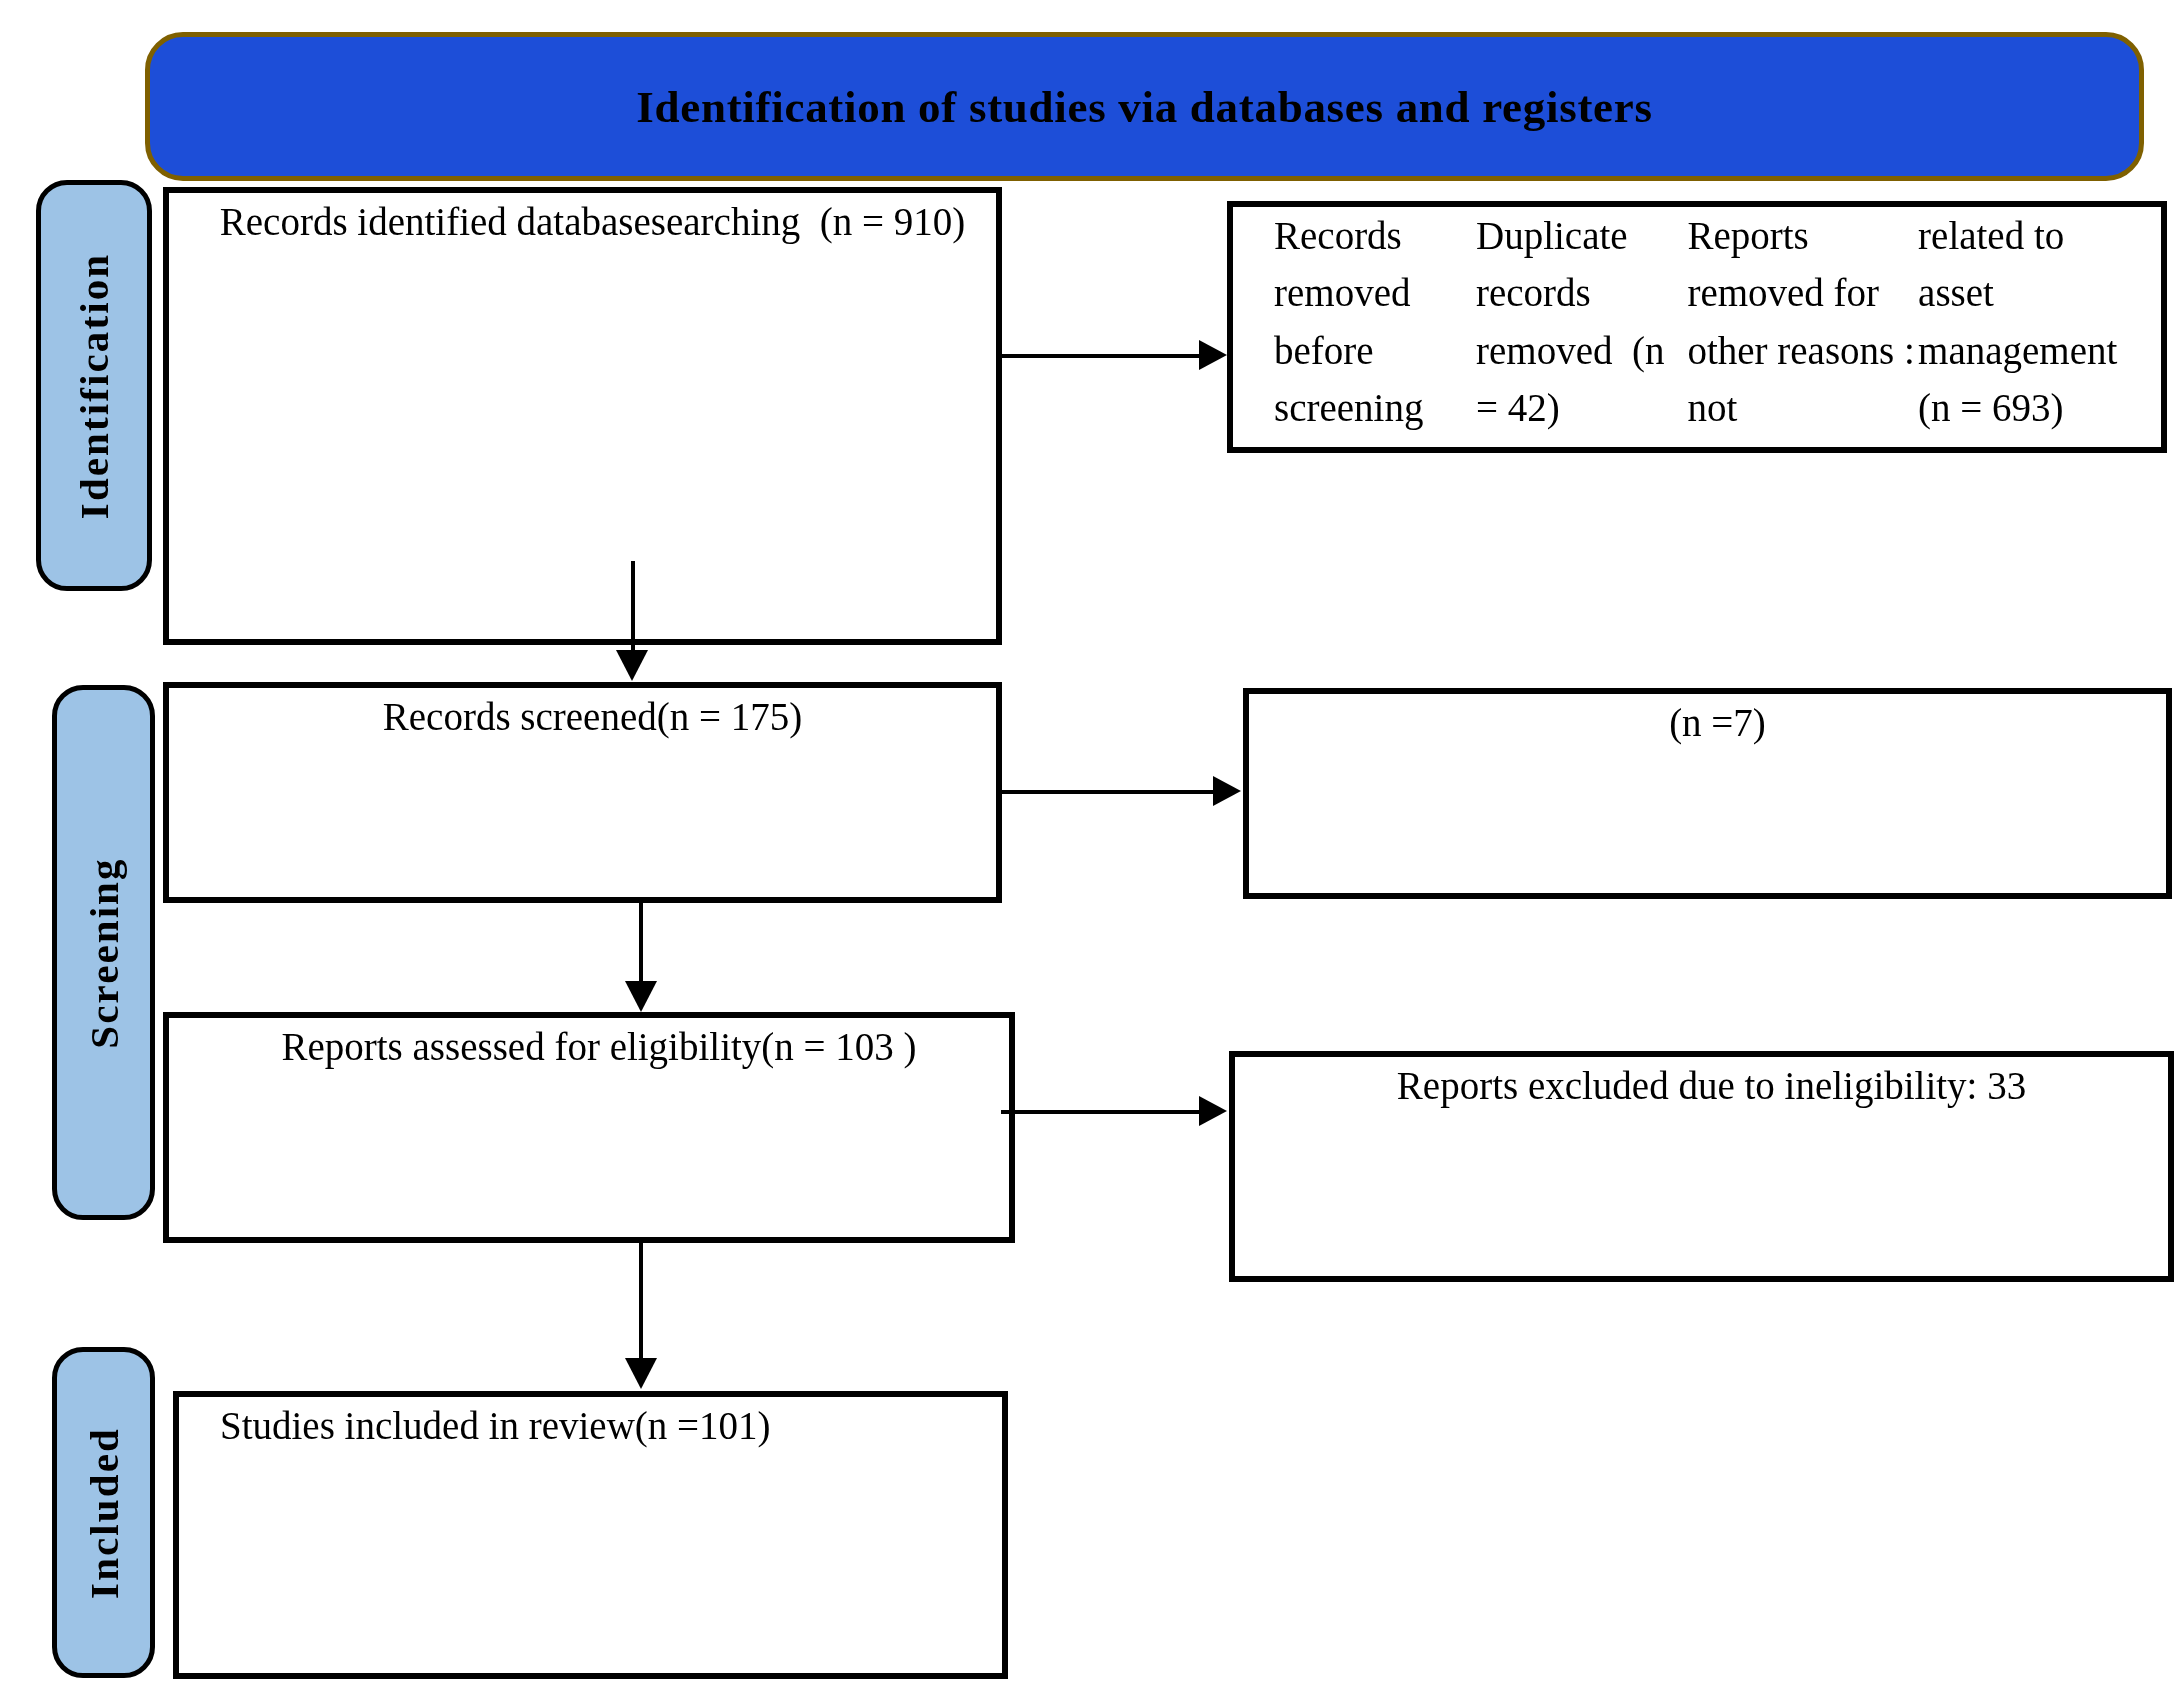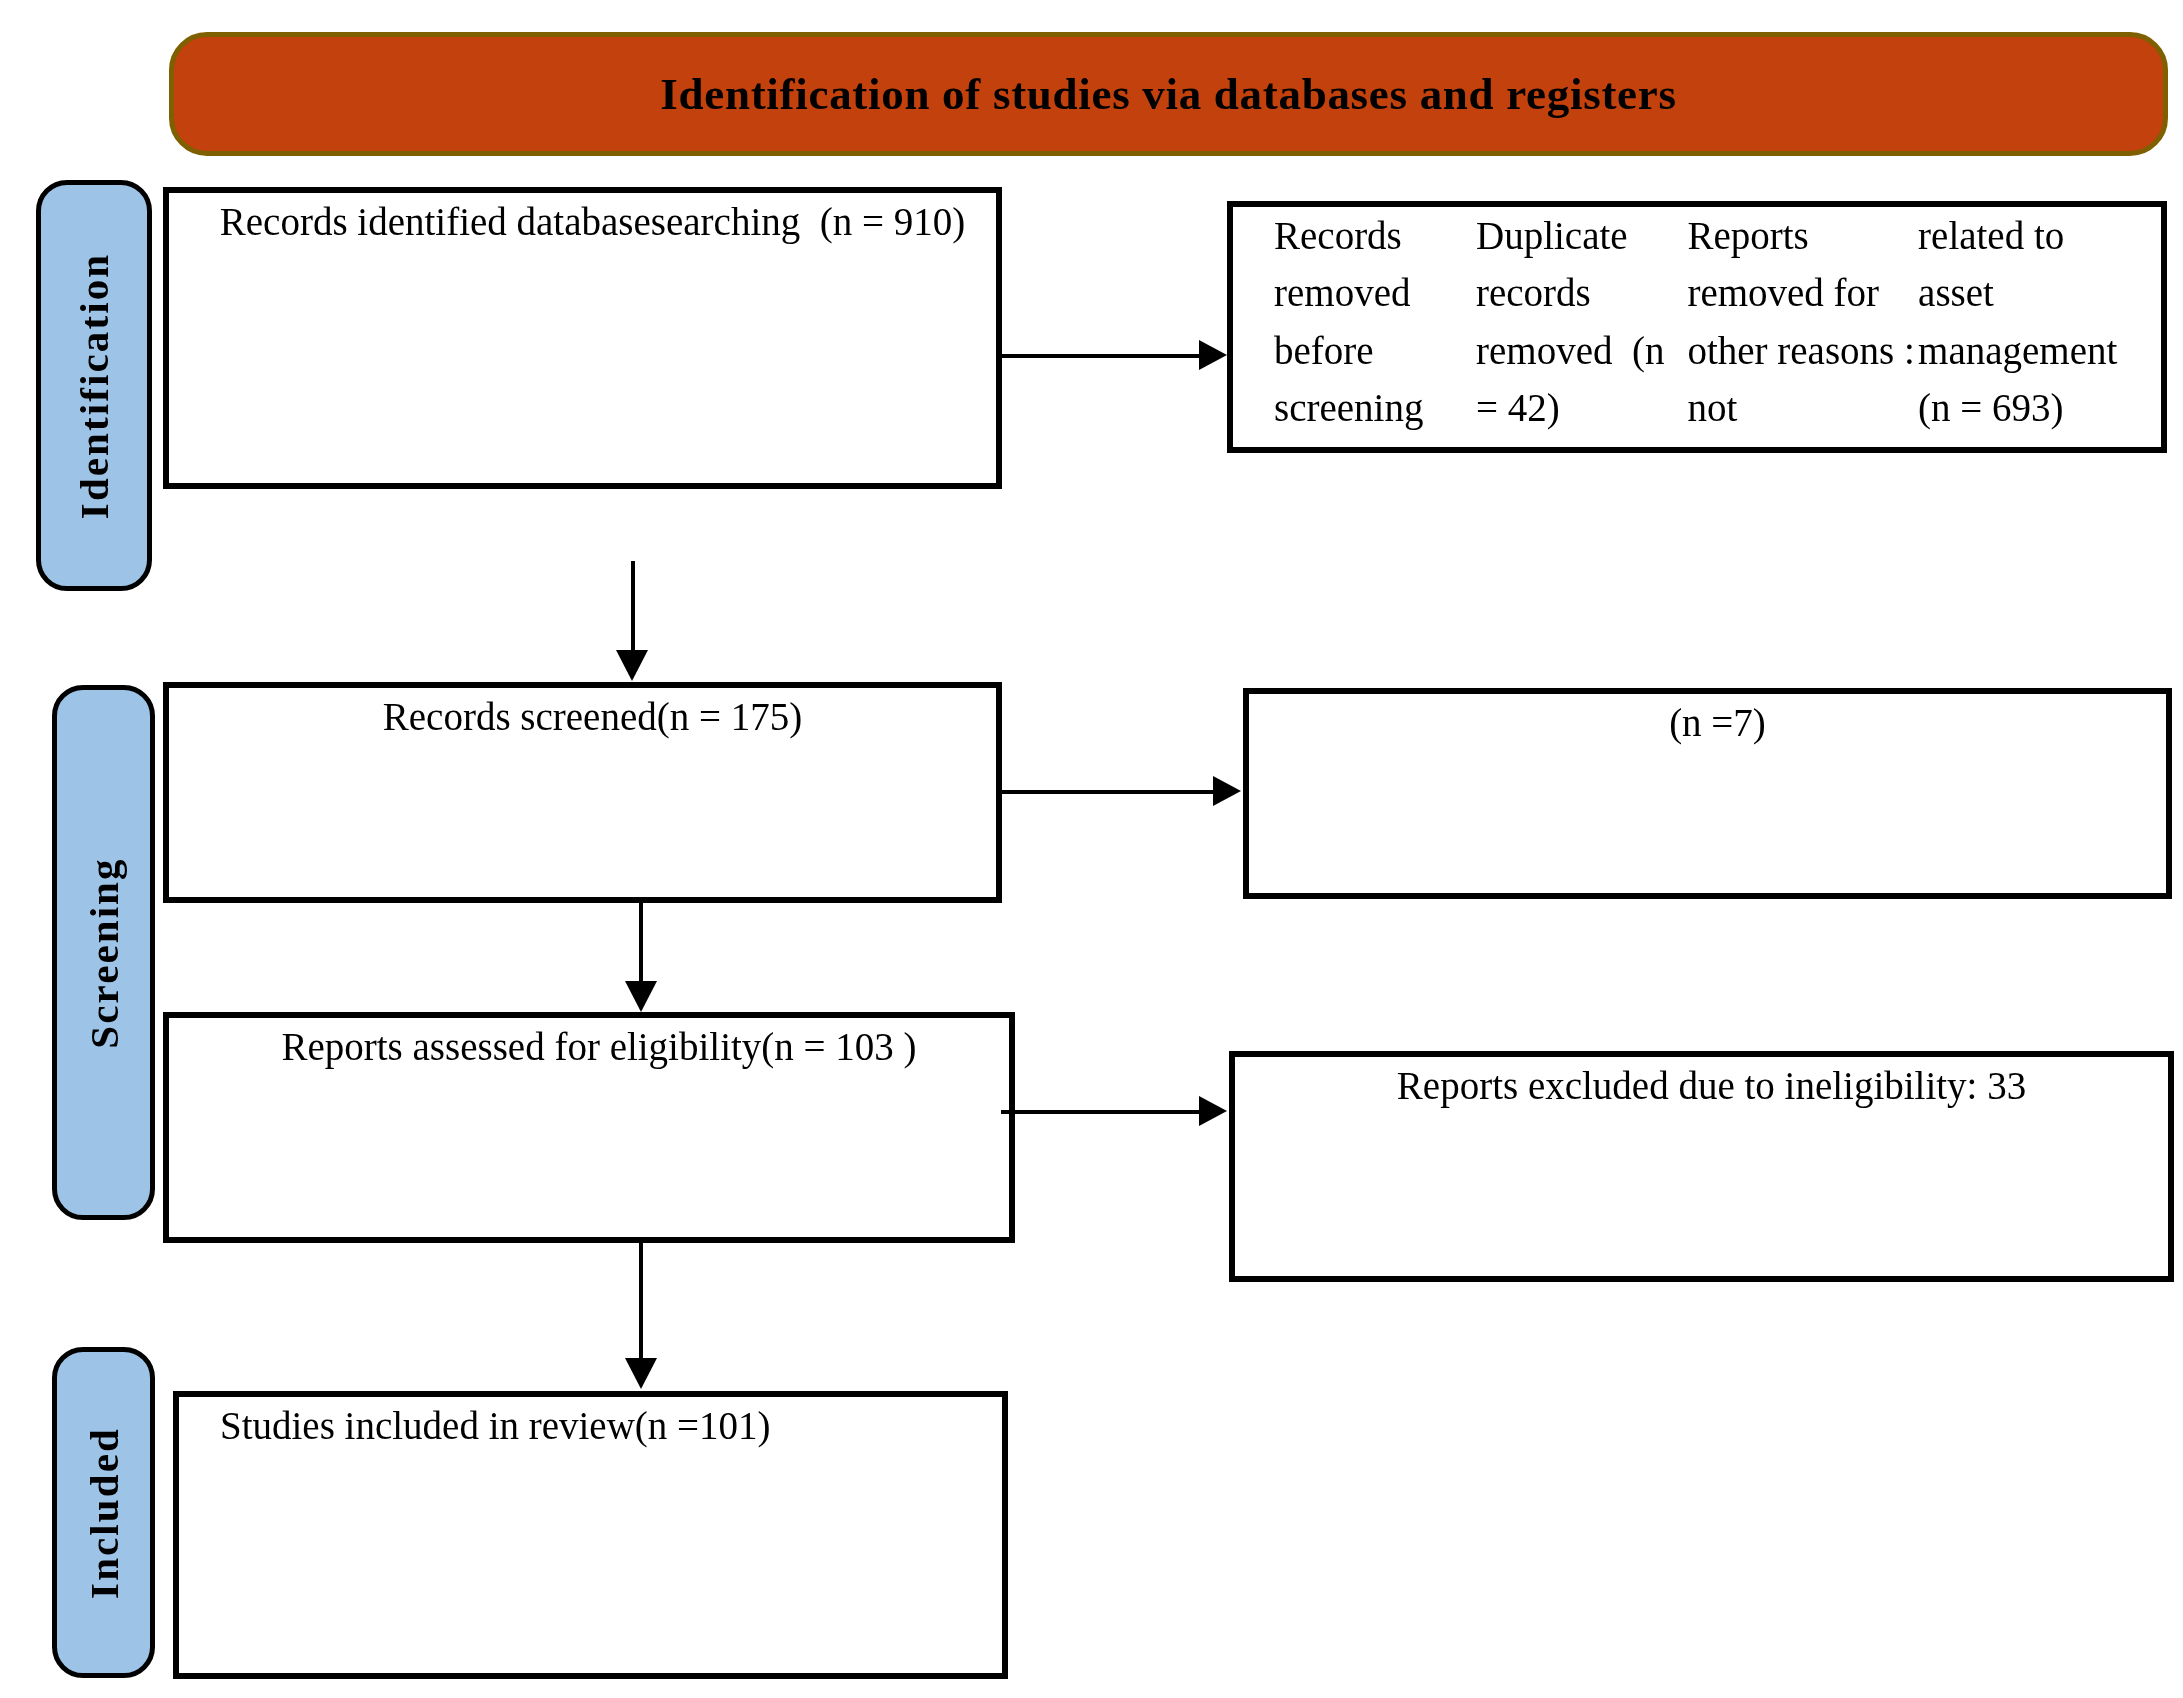--- a/index.html
+++ b/index.html
@@ -10,25 +10,25 @@
     height: 1699px;
     background: #ffffff;
     font-family: "Liberation Serif", "DejaVu Serif", serif;
     color: #000000;
   }
 
   
   .banner {
     position: absolute;
     left: 145px; top: 32px;
-    width: 1999px; height: 124px;
-    background: #c2410c;
+    width: 1999px; height: 149px;
+    background: #1d4ed8;
     border: 5.6px solid #7F6000;
     border-radius: 38px;
-    display: flex; align-items: center; justify-content: center; margin-left: 24px;
+    display: flex; align-items: center; justify-content: center;
   }
   .banner .title {
     font-size: 45px;
     font-weight: bold;
     letter-spacing: 0.7px;
   }
 
   
   .stage {
     position: absolute;
@@ -59,21 +59,21 @@
     justify-content: center;
     align-items: flex-start;
     padding-left: 41px;
     padding-right: 21px;
   }
   .fbox .line {
     font-size: 39px;
     line-height: 1.5;
     white-space: pre-wrap;
   }
-  .box-identified           { left: 163px;  top: 187px;  width: 839px; height: 302px; }
+  .box-identified           { left: 163px;  top: 187px;  width: 839px; height: 458px; }
   .box-removed              { left: 1227px; top: 201px;  width: 940px; height: 252px; }
   .box-removed .line        { line-height: 1.47; }
   .box-screened             { left: 163px;  top: 682px;  width: 839px; height: 221px; }
   .box-excluded-screening   { left: 1243px; top: 688px;  width: 929px; height: 211px; }
   .box-assessed             { left: 163px;  top: 1012px; width: 852px; height: 231px; }
   .box-excluded-eligibility { left: 1229px; top: 1008px; width: 945px; height: 231px; margin-top: 43px; }
   .box-included             { left: 173px;  top: 1391px; width: 835px; height: 288px;
                               justify-content: flex-start; }
 
   

